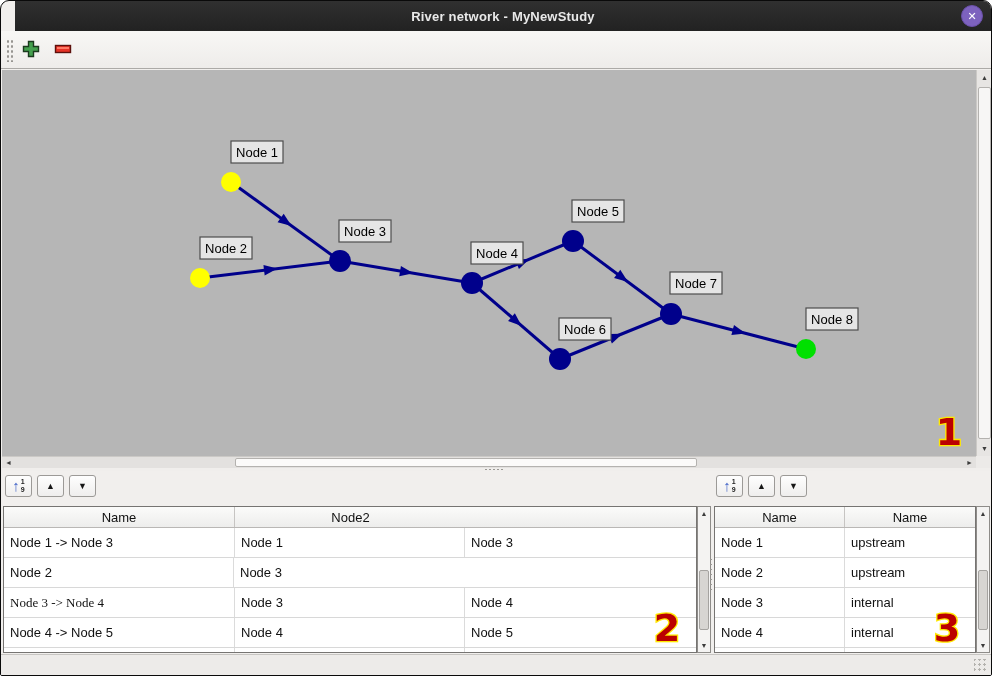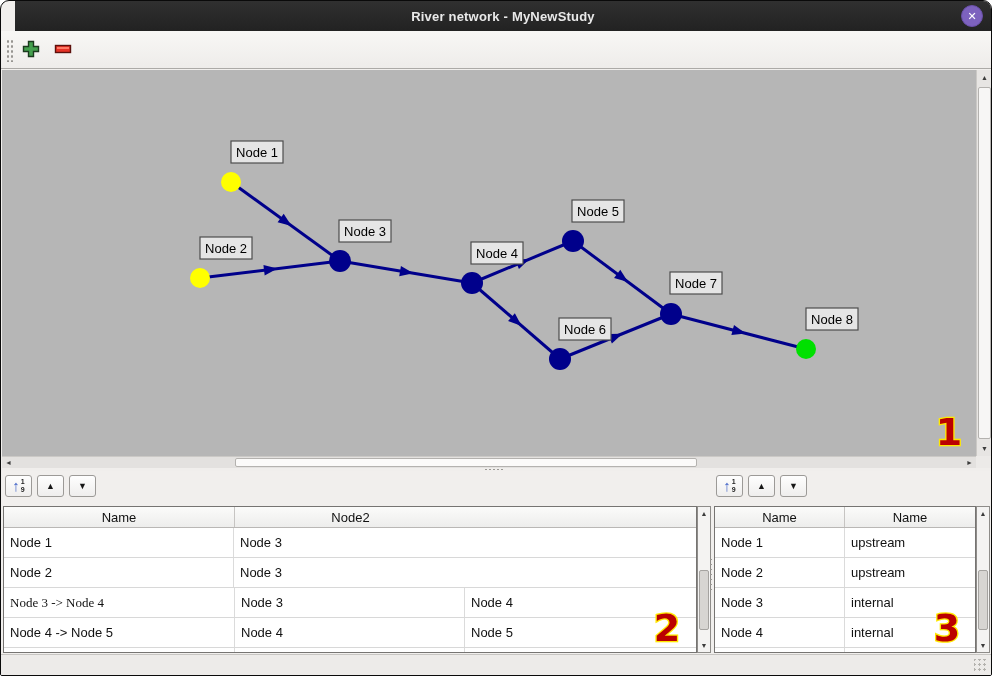--- a/index.html
+++ b/index.html
@@ -197,20 +197,21 @@
     <div class="tb-btn" style="left:779px;">
       <span class="tri">▼</span>
     </div>
 
     <div id="edges-table" class="table" style="left:2px;">
         <div class="tr thead">
           <div class="th" style="width: 231px;">Name</div>
           <div class="th" style="width: 231px;">Node2</div>
         </div>
         <div class="tr trow">
+          <div class="td" style="width: 231px;">Node 1 -&gt; Node 3</div>
           <div class="td" style="width: 230px;">Node 1</div>
           <div class="td" style="width: 231px;">Node 3</div>
         </div>
         <div class="tr trow">
           <div class="td" style="width: 230px;">Node 2</div>
           <div class="td" style="width: 231px;">Node 3</div>
         </div>
         <div class="tr trow">
           <div class="td" style="width: 231px; font-family: Liberation Serif, serif;">Node 3 -&gt; Node 4</div>
           <div class="td" style="width: 230px;">Node 3</div>

